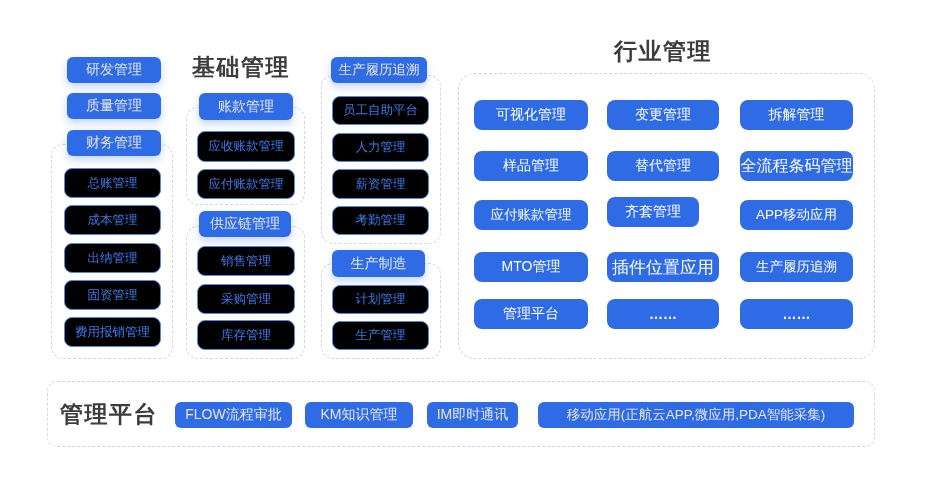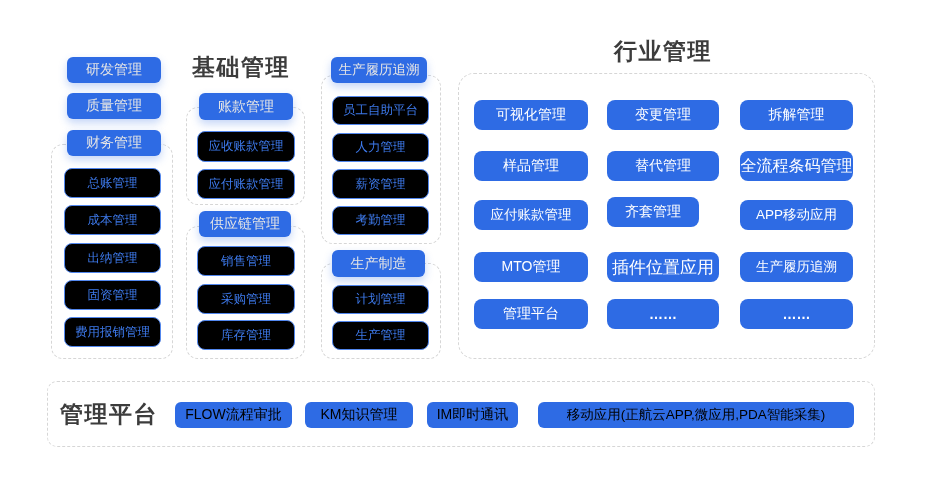--- a/index.html
+++ b/index.html
@@ -33,21 +33,21 @@
     letter-spacing:1.5px;z-index:2;white-space:nowrap;
   }
   
   .ind{
     position:absolute;height:30px;background:var(--primary);color:#ffffff;
     border-radius:8px;display:flex;align-items:center;justify-content:center;
     font-size:14px;font-weight:500;z-index:2;white-space:nowrap;
   }
   
   .plat{
-    position:absolute;height:26px;background:var(--primary);color:#000000;
+    position:absolute;height:26px;background:var(--primary);color:#e5e5e5;
     border-radius:6px;display:flex;align-items:center;justify-content:center;
     font-size:14px;font-weight:500;z-index:2;white-space:nowrap;
   }
 </style>
 </head>
 <body>
 
 <div class="canvas">
 
   <div class="pill" style="left:67px;top:57px;width:94px;height:26px">研发管理</div>

